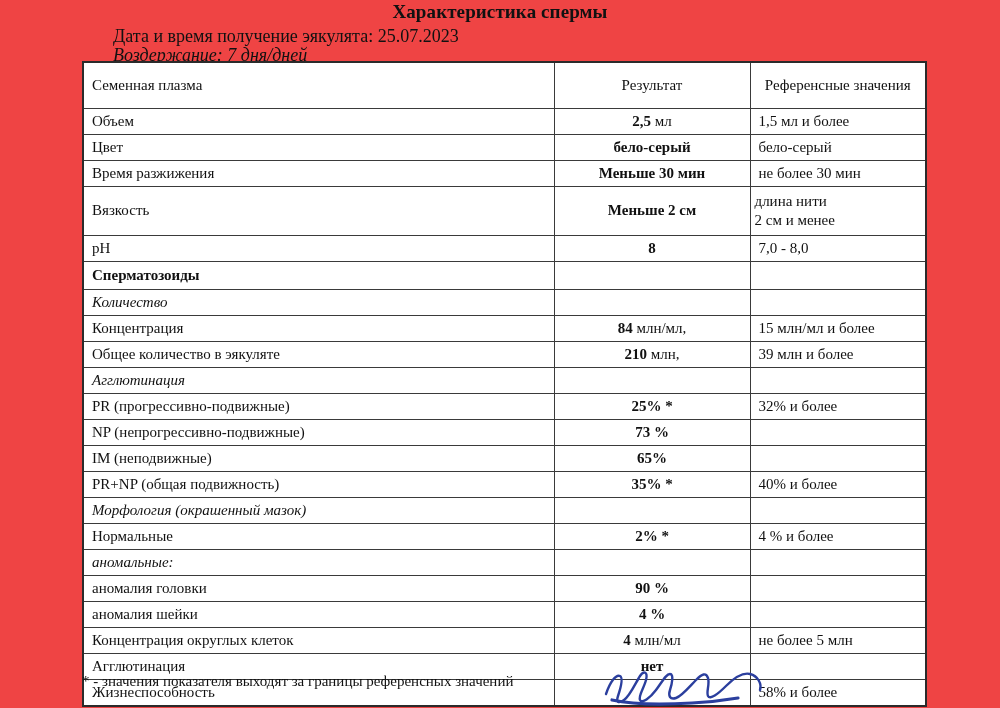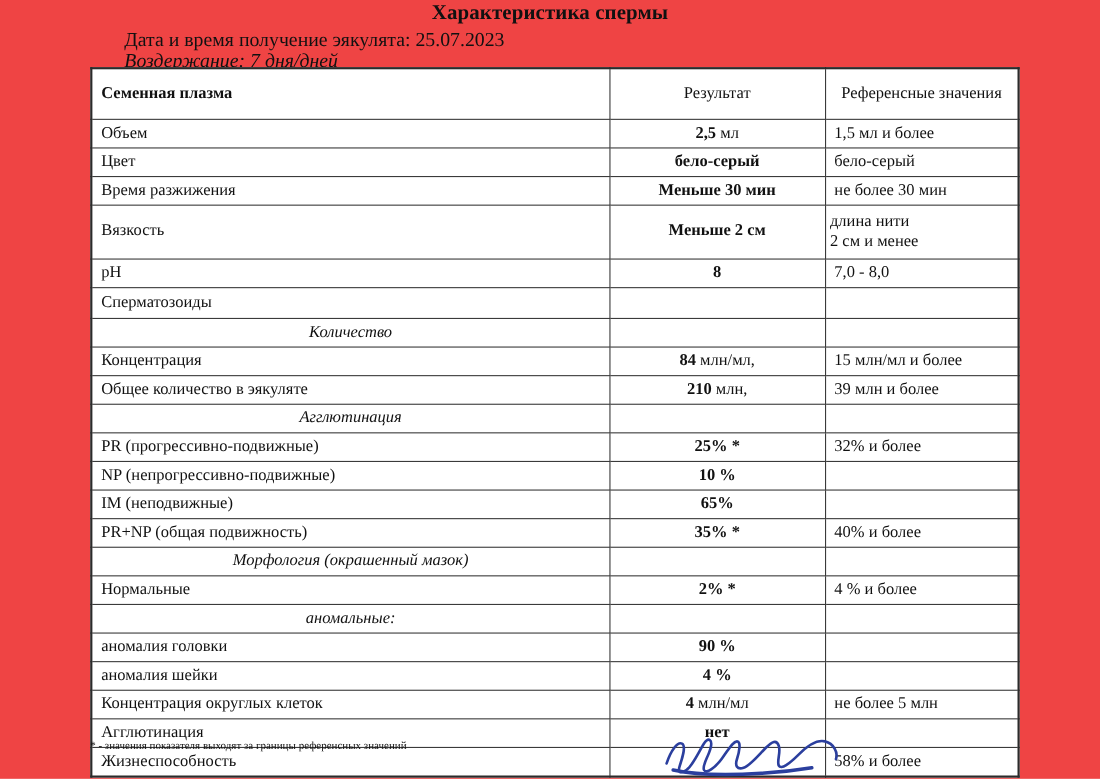--- a/index.html
+++ b/index.html
@@ -72,25 +72,25 @@
     border: 2px solid #2b2b2b;
   }
 
   
   .lbl-item {
     white-space: nowrap;
   }
   .lbl-section {
     text-align: left;
     font-size: 19px;
-    font-weight: normal;
+    font-weight: bold;
     padding-left: 10px;
   }
   .lbl-sub {
-    text-align: center;
+    text-align: left;
     font-style: italic;
     font-size: 16px;
     padding-left: 28px;
   }
   
   .val-result {
     text-align: center;
     font-weight: bold;
     white-space: nowrap;
   }
@@ -107,38 +107,38 @@
     padding: 2px 4px;
   }
   .row-std td   { height: 25px; }
   .row-tall td  { height: 44px; }
   .row-head td  { height: 45px; }
   .row-sect td  { height: 27px; }
 
   .hdr-main {
     text-align: left;
     font-size: 20px;
-    font-weight: bold;
+    font-weight: normal;
     padding-left: 10px;
     vertical-align: top;
     padding-top: 6px;
   }
   .hdr-col {
     text-align: center;
     font-size: 16px;
     vertical-align: top;
     padding-top: 8px;
   }
 
   
   .footnote {
     position: absolute;
     left: 82px;
     top: 673px;
-    font-size: 10px;
+    font-size: 15px;
     white-space: nowrap;
   }
   
   .signature {
     position: absolute;
     left: 600px;
     top: 660px;
     width: 190px;
     height: 48px;
     pointer-events: none;
@@ -220,21 +220,21 @@
           <td class="val-result"></td>
           <td class="val-ref"></td>
         </tr>
         <tr class="row-std">
           <td class="lbl-item">PR (прогрессивно-подвижные)</td>
           <td class="val-result"><span>25% *</span></td>
           <td class="val-ref">32% и более</td>
         </tr>
         <tr class="row-std">
           <td class="lbl-item">NP (непрогрессивно-подвижные)</td>
-          <td class="val-result"><span>10 %</span></td>
+          <td class="val-result"><span>73 %</span></td>
           <td class="val-ref"></td>
         </tr>
         <tr class="row-std">
           <td class="lbl-item">IM (неподвижные)</td>
           <td class="val-result"><span>65%</span></td>
           <td class="val-ref"></td>
         </tr>
         <tr class="row-std">
           <td class="lbl-item">PR+NP (общая подвижность)</td>
           <td class="val-result"><span>35% *</span></td>

